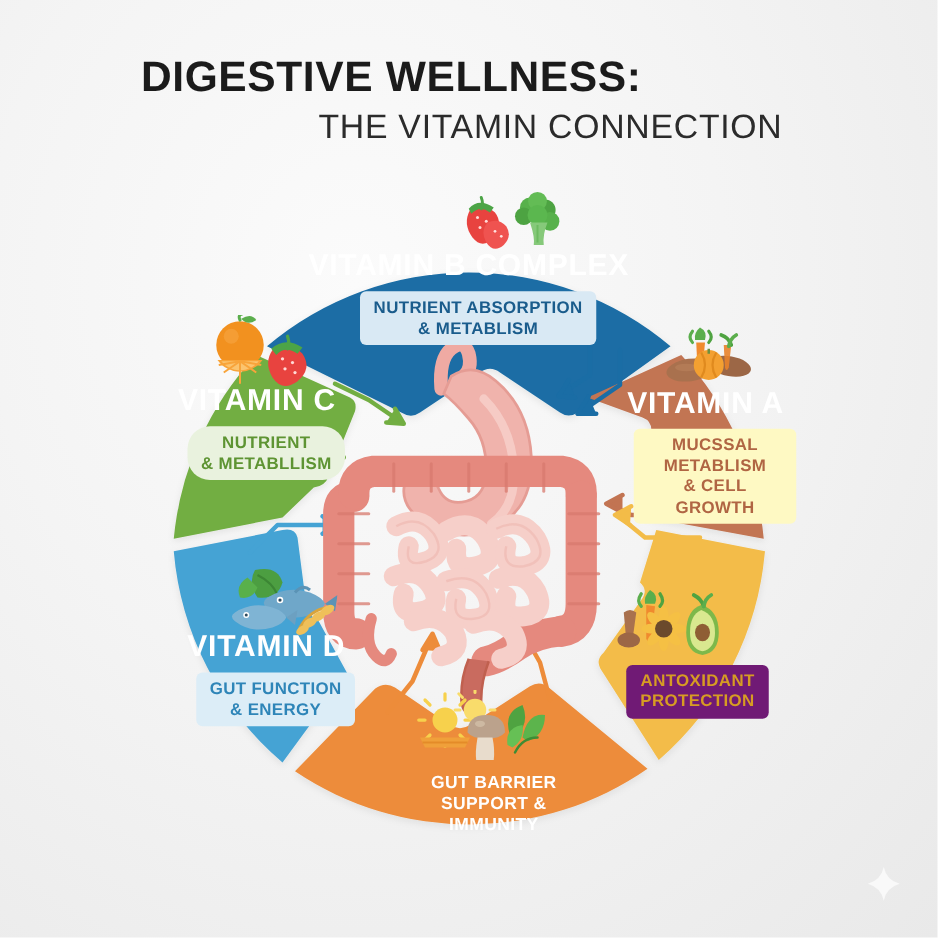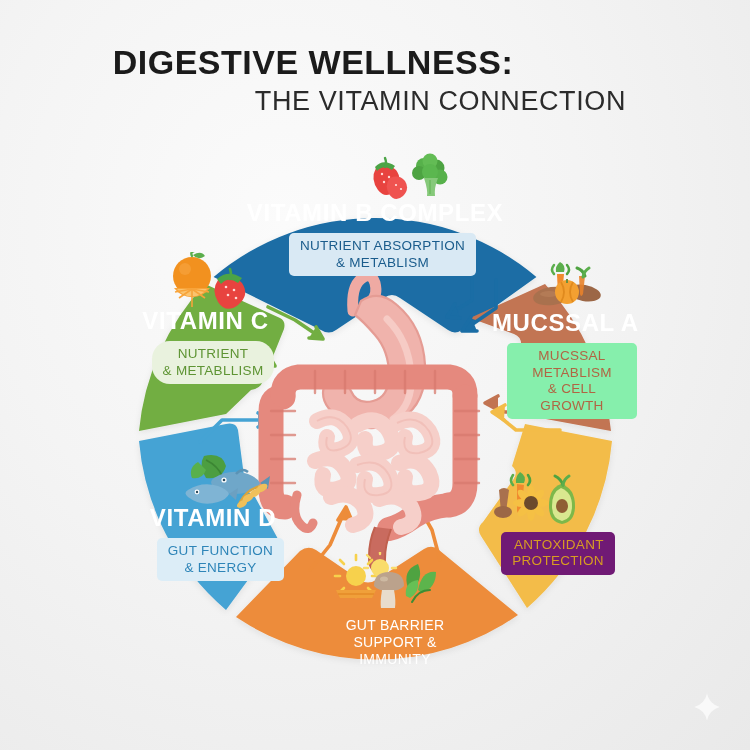--- a/index.html
+++ b/index.html
@@ -30,21 +30,21 @@
     pointer-events:none;
   }
   .seg-title{
     font-size:24px; font-weight:bold; color:#ffffff;
     letter-spacing:0.6px; white-space:nowrap; line-height:1.1;
   }
   .seg-chip{
     display:inline-block; margin-top:7px;
     padding:5px 11px; border-radius:5px;
     font-size:13.5px; line-height:1.22; letter-spacing:0.3px;
-    font-weight:normal;
+    font-weight:bold;
     margin-left:15px;
   }
 
   .icon-art{ position:absolute; z-index:5; pointer-events:none; }
 
   
   .watermark{
     position:absolute; right:28px; bottom:28px; z-index:7;
     width:30px; height:30px; opacity:.75;
   }
@@ -243,22 +243,22 @@
 
   <div class="seg-text" style="left:245px; top:200px; width:260px;">
     <div class="seg-title">VITAMIN B COMPLEX</div>
     <div class="seg-chip" style="background:#D9E9F4;color:#1A5C8C;">
       <span>NUTRIENT ABSORPTION</span><br>
       <span>&amp; METABLISM</span>
     </div>
   </div>
 
   <div class="seg-text" style="left:492px; top:310px; width:145px;">
-    <div class="seg-title">MUCSSAL A</div>
-    <div class="seg-chip" style="background:#86efac;color:#B06543;">
+    <div class="seg-title">VITAMIN A</div>
+    <div class="seg-chip" style="background:#fef9c3;color:#B06543;">
       <span>MUCSSAL</span><br>
       <span>METABLISM</span><br>
       <span>&amp; CELL GROWTH</span>
     </div>
   </div>
 
   <div class="seg-text" style="left:483px; top:525px; width:135px;">
     <div class="seg-chip" style="background:#701a75;color:#D79C23;text-align:right;">
       <span>ANTOXIDANT</span><br>
       <span>PROTECTION</span>

